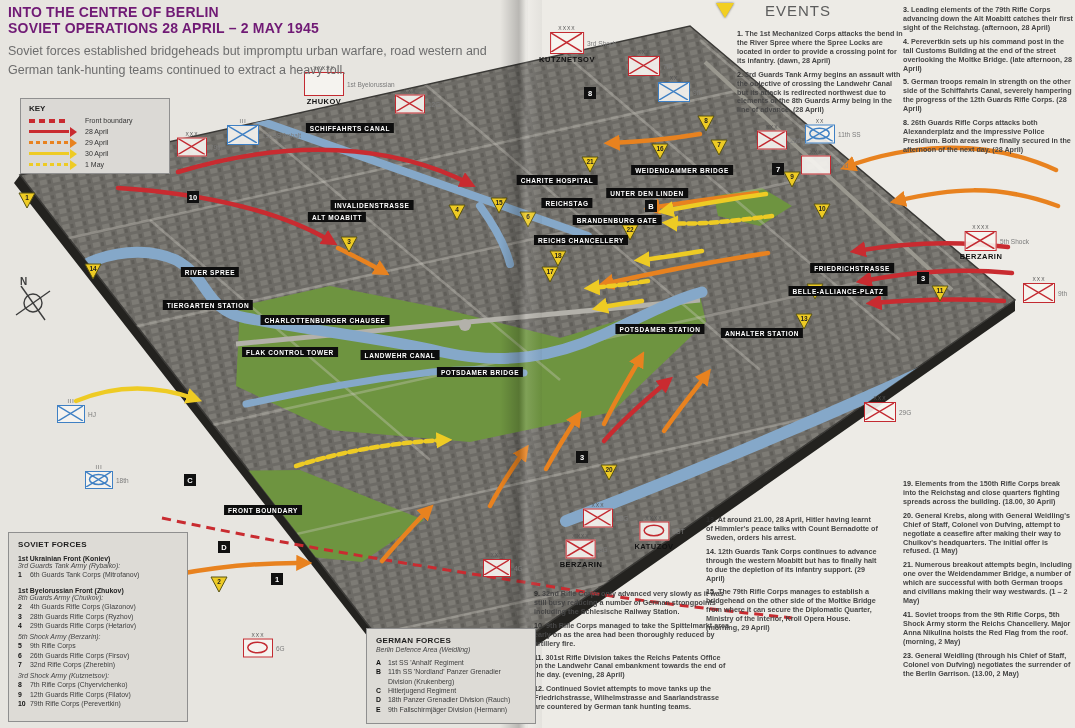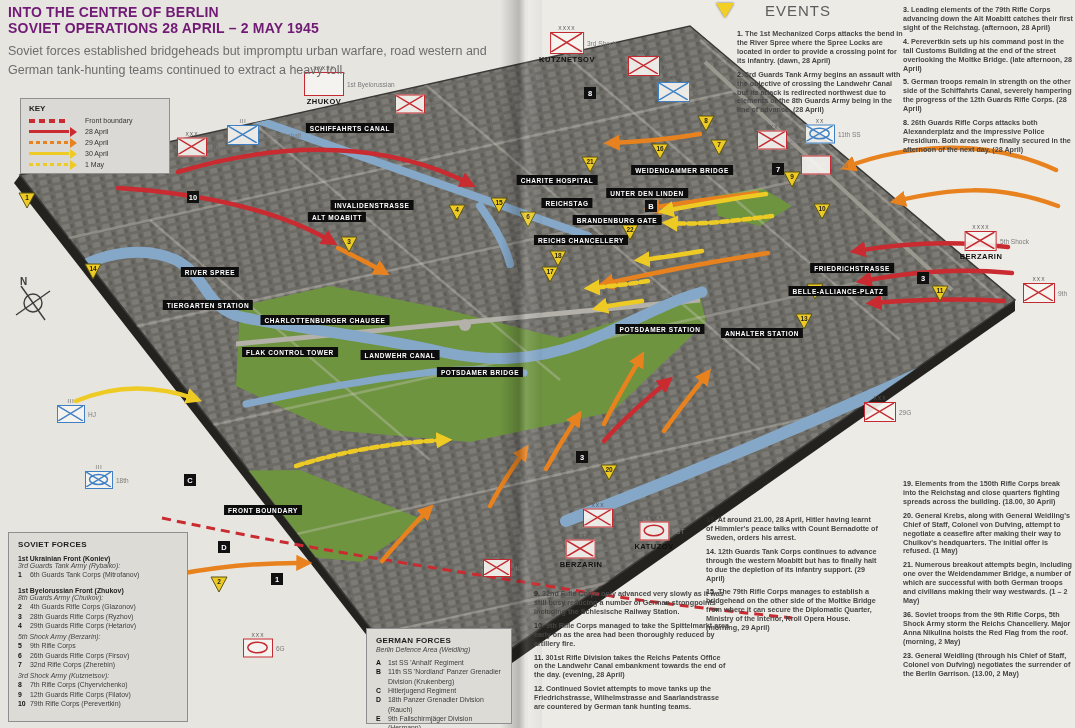--- a/index.html
+++ b/index.html
@@ -361,21 +361,21 @@
     </div>
   <div class="evcol" style="left:706px;top:516px;width:172px;">
       <div class="ev"><span class="evn">13. </span>At around 21.00, 28 April, Hitler having learnt of Himmler's peace talks with Count Bernadotte of Sweden, orders his arrest.</div>
       <div class="ev"><span class="evn">14. </span>12th Guards Tank Corps continues to advance through the western Moabitt but has to finally halt to due the depletion of its infantry support. (29 April)</div>
       <div class="ev"><span class="evn">15. </span>The 79th Rifle Corps manages to establish a bridgehead on the other side of the Moltke Bridge from where it can secure the Diplomatic Quarter, Ministry of the Interior, Kroll Opera House. (morning, 29 April)</div>
     </div>
   <div class="evcol" style="left:903px;top:480px;width:170px;">
       <div class="ev"><span class="evn">19. </span>Elements from the 150th Rifle Corps break into the Reichstag and close quarters fighting spreads across the building. (18.00, 30 April)</div>
       <div class="ev"><span class="evn">20. </span>General Krebs, along with General Weidling's Chief of Staff, Colonel von Dufving, attempt to negotiate a ceasefire after making their way to Chuikov's headquarters. The initial offer is refused. (1 May)</div>
       <div class="ev"><span class="evn">21. </span>Numerous breakout attempts begin, including one over the Weidendammer Bridge, a number of which are successful with both German troops and civilians making their way westwards. (1 – 2 May)</div>
-      <div class="ev"><span class="evn">36. </span>Soviet troops from the 9th Rifle Corps, 5th Shock Army storm the Reichs Chancellery. Major Anna Nikulina hoists the Red Flag from the roof. (morning, 2 May)</div>
+      <div class="ev"><span class="evn">41. </span>Soviet troops from the 9th Rifle Corps, 5th Shock Army storm the Reichs Chancellery. Major Anna Nikulina hoists the Red Flag from the roof. (morning, 2 May)</div>
       <div class="ev"><span class="evn">23. </span>General Weidling (through his Chief of Staff, Colonel von Dufving) negotiates the surrender of the Berlin Garrison. (13.00, 2 May)</div>
     </div>
 
   <div class="forcebox" style="left:8px;top:532px;width:180px;height:190px;">
     <div class="fstitle">SOVIET FORCES</div>
     <div id="soviet-blocks">
         <div class="sfh">1st Ukrainian Front (Koniev)</div>
         <div class="sfa">3rd Guards Tank Army (Rybalko):</div>
         <div class="frow">
           <span class="num">1</span>
@@ -421,21 +421,21 @@
           <span>12th Guards Rifle Corps (Filatov)</span>
         </div>
         <div class="frow">
           <span class="num">10</span>
           <span>79th Rifle Corps (Perevertkin)</span>
         </div>
         <div style="height: 3px;"></div>
       </div>
   </div>
 
-  <div class="forcebox" style="left:366px;top:628px;width:146px;height:96px;">
+  <div class="forcebox" style="left:366px;top:628px;width:170px;height:96px;">
     <div class="fstitle" style="margin-bottom:1px;">GERMAN FORCES</div>
     <div class="gsub">Berlin Defence Area (Weidling)</div>
     <div id="german-rows">
         <div class="frow">
           <span class="num">A</span>
           <span>1st SS 'Anhalt' Regiment</span>
         </div>
         <div class="frow">
           <span class="num">B</span>
           <span>11th SS 'Nordland' Panzer Grenadier Division (Krukenberg)</span>

